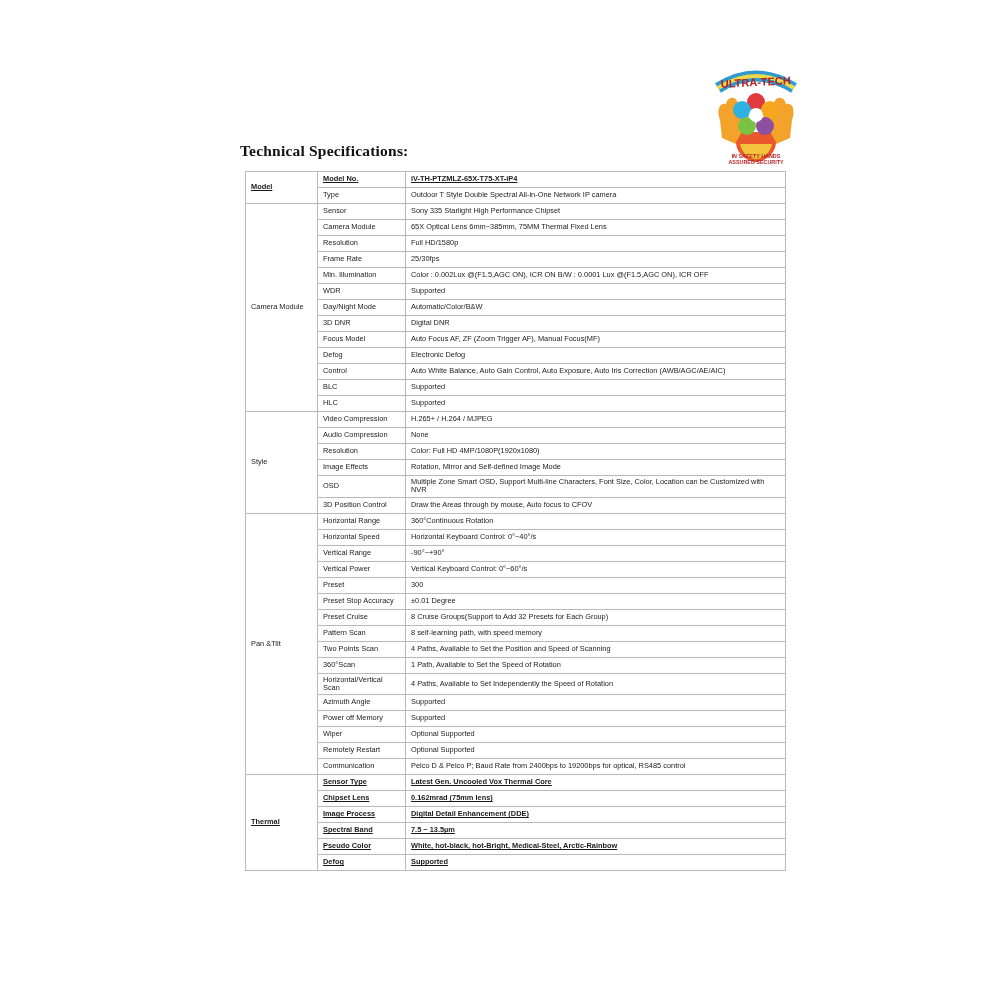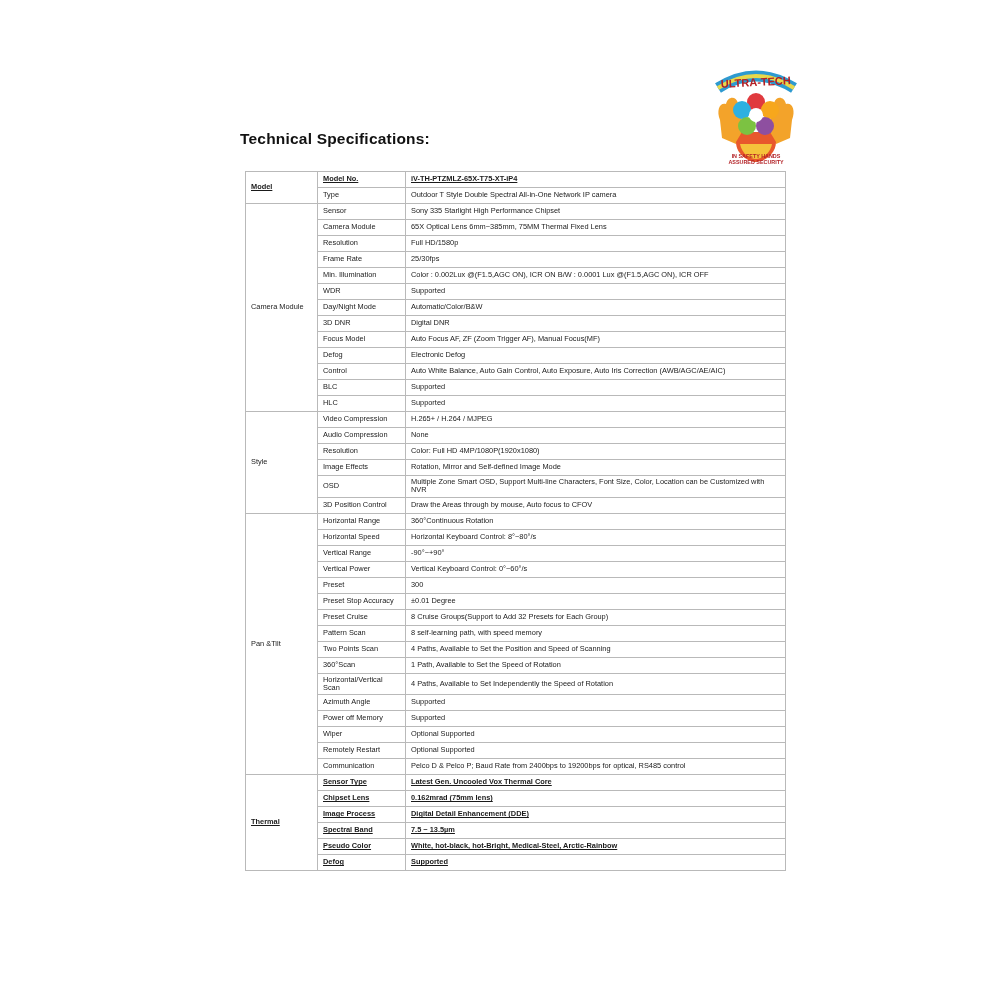--- a/index.html
+++ b/index.html
@@ -23,23 +23,23 @@
     top: 58px;
     left: 706px;
     width: 100px;
     height: 112px;
   }
   .logo svg { display: block; }
 
   
   .doc-title {
     position: absolute;
-    top: 130px;
+    top: 142px;
     left: 240px;
-    font-family: Liberation Sans, sans-serif;
+    font-family: Liberation Serif, serif;
     font-weight: bold;
     font-size: 15.5px;
     color: #111;
     letter-spacing: 0.2px;
   }
 
   
   .spec-table {
     position: absolute;
     top: 171px;
@@ -203,21 +203,21 @@
           <td class="col-item">3D Position Control</td>
           <td class="col-val">Draw the Areas through by mouse, Auto focus to CFOV</td>
         </tr>
         <tr>
           <td class="col-group group-cell" rowspan="16">Pan &amp;Tilt</td>
           <td class="col-item">Horizontal Range</td>
           <td class="col-val">360°Continuous Rotation</td>
         </tr>
         <tr>
           <td class="col-item">Horizontal Speed</td>
-          <td class="col-val">Horizontal Keyboard Control: 8°~80°/s</td>
+          <td class="col-val">Horizontal Keyboard Control: 0°~40°/s</td>
         </tr>
         <tr>
           <td class="col-item">Vertical Range</td>
           <td class="col-val">-90°~+90°</td>
         </tr>
         <tr>
           <td class="col-item">Vertical Power</td>
           <td class="col-val">Vertical Keyboard Control: 0°~60°/s</td>
         </tr>
         <tr>

